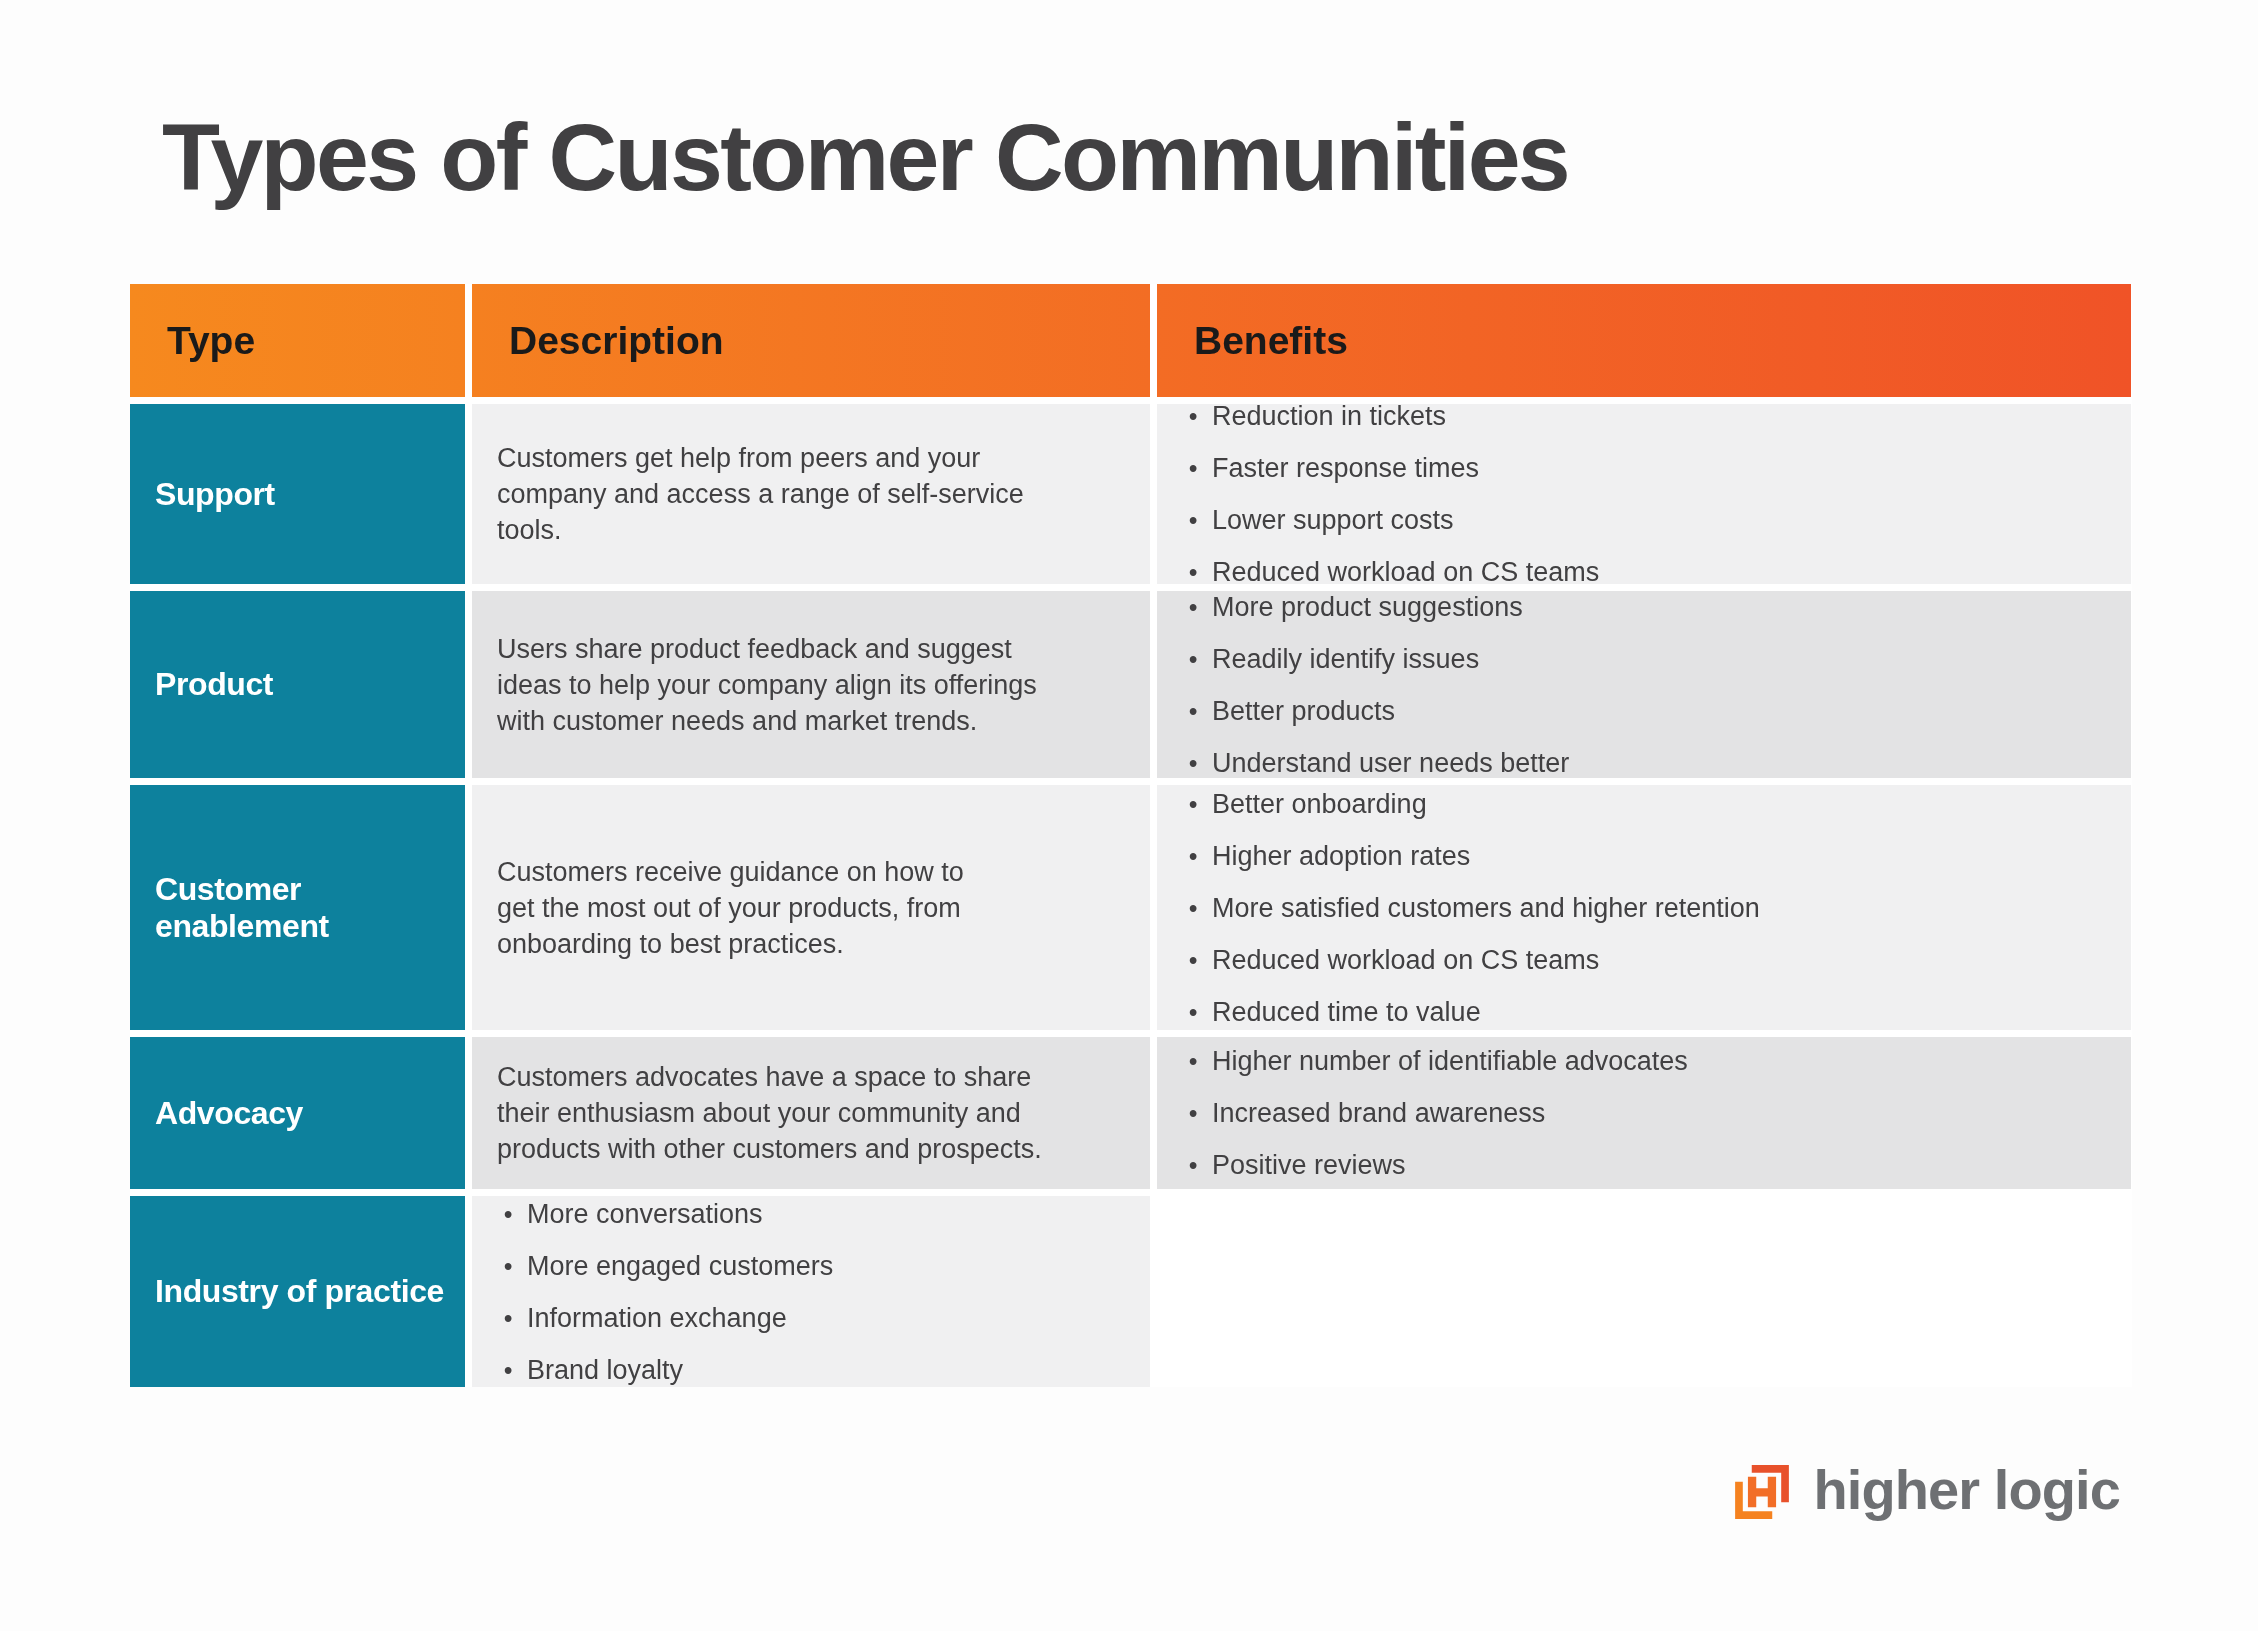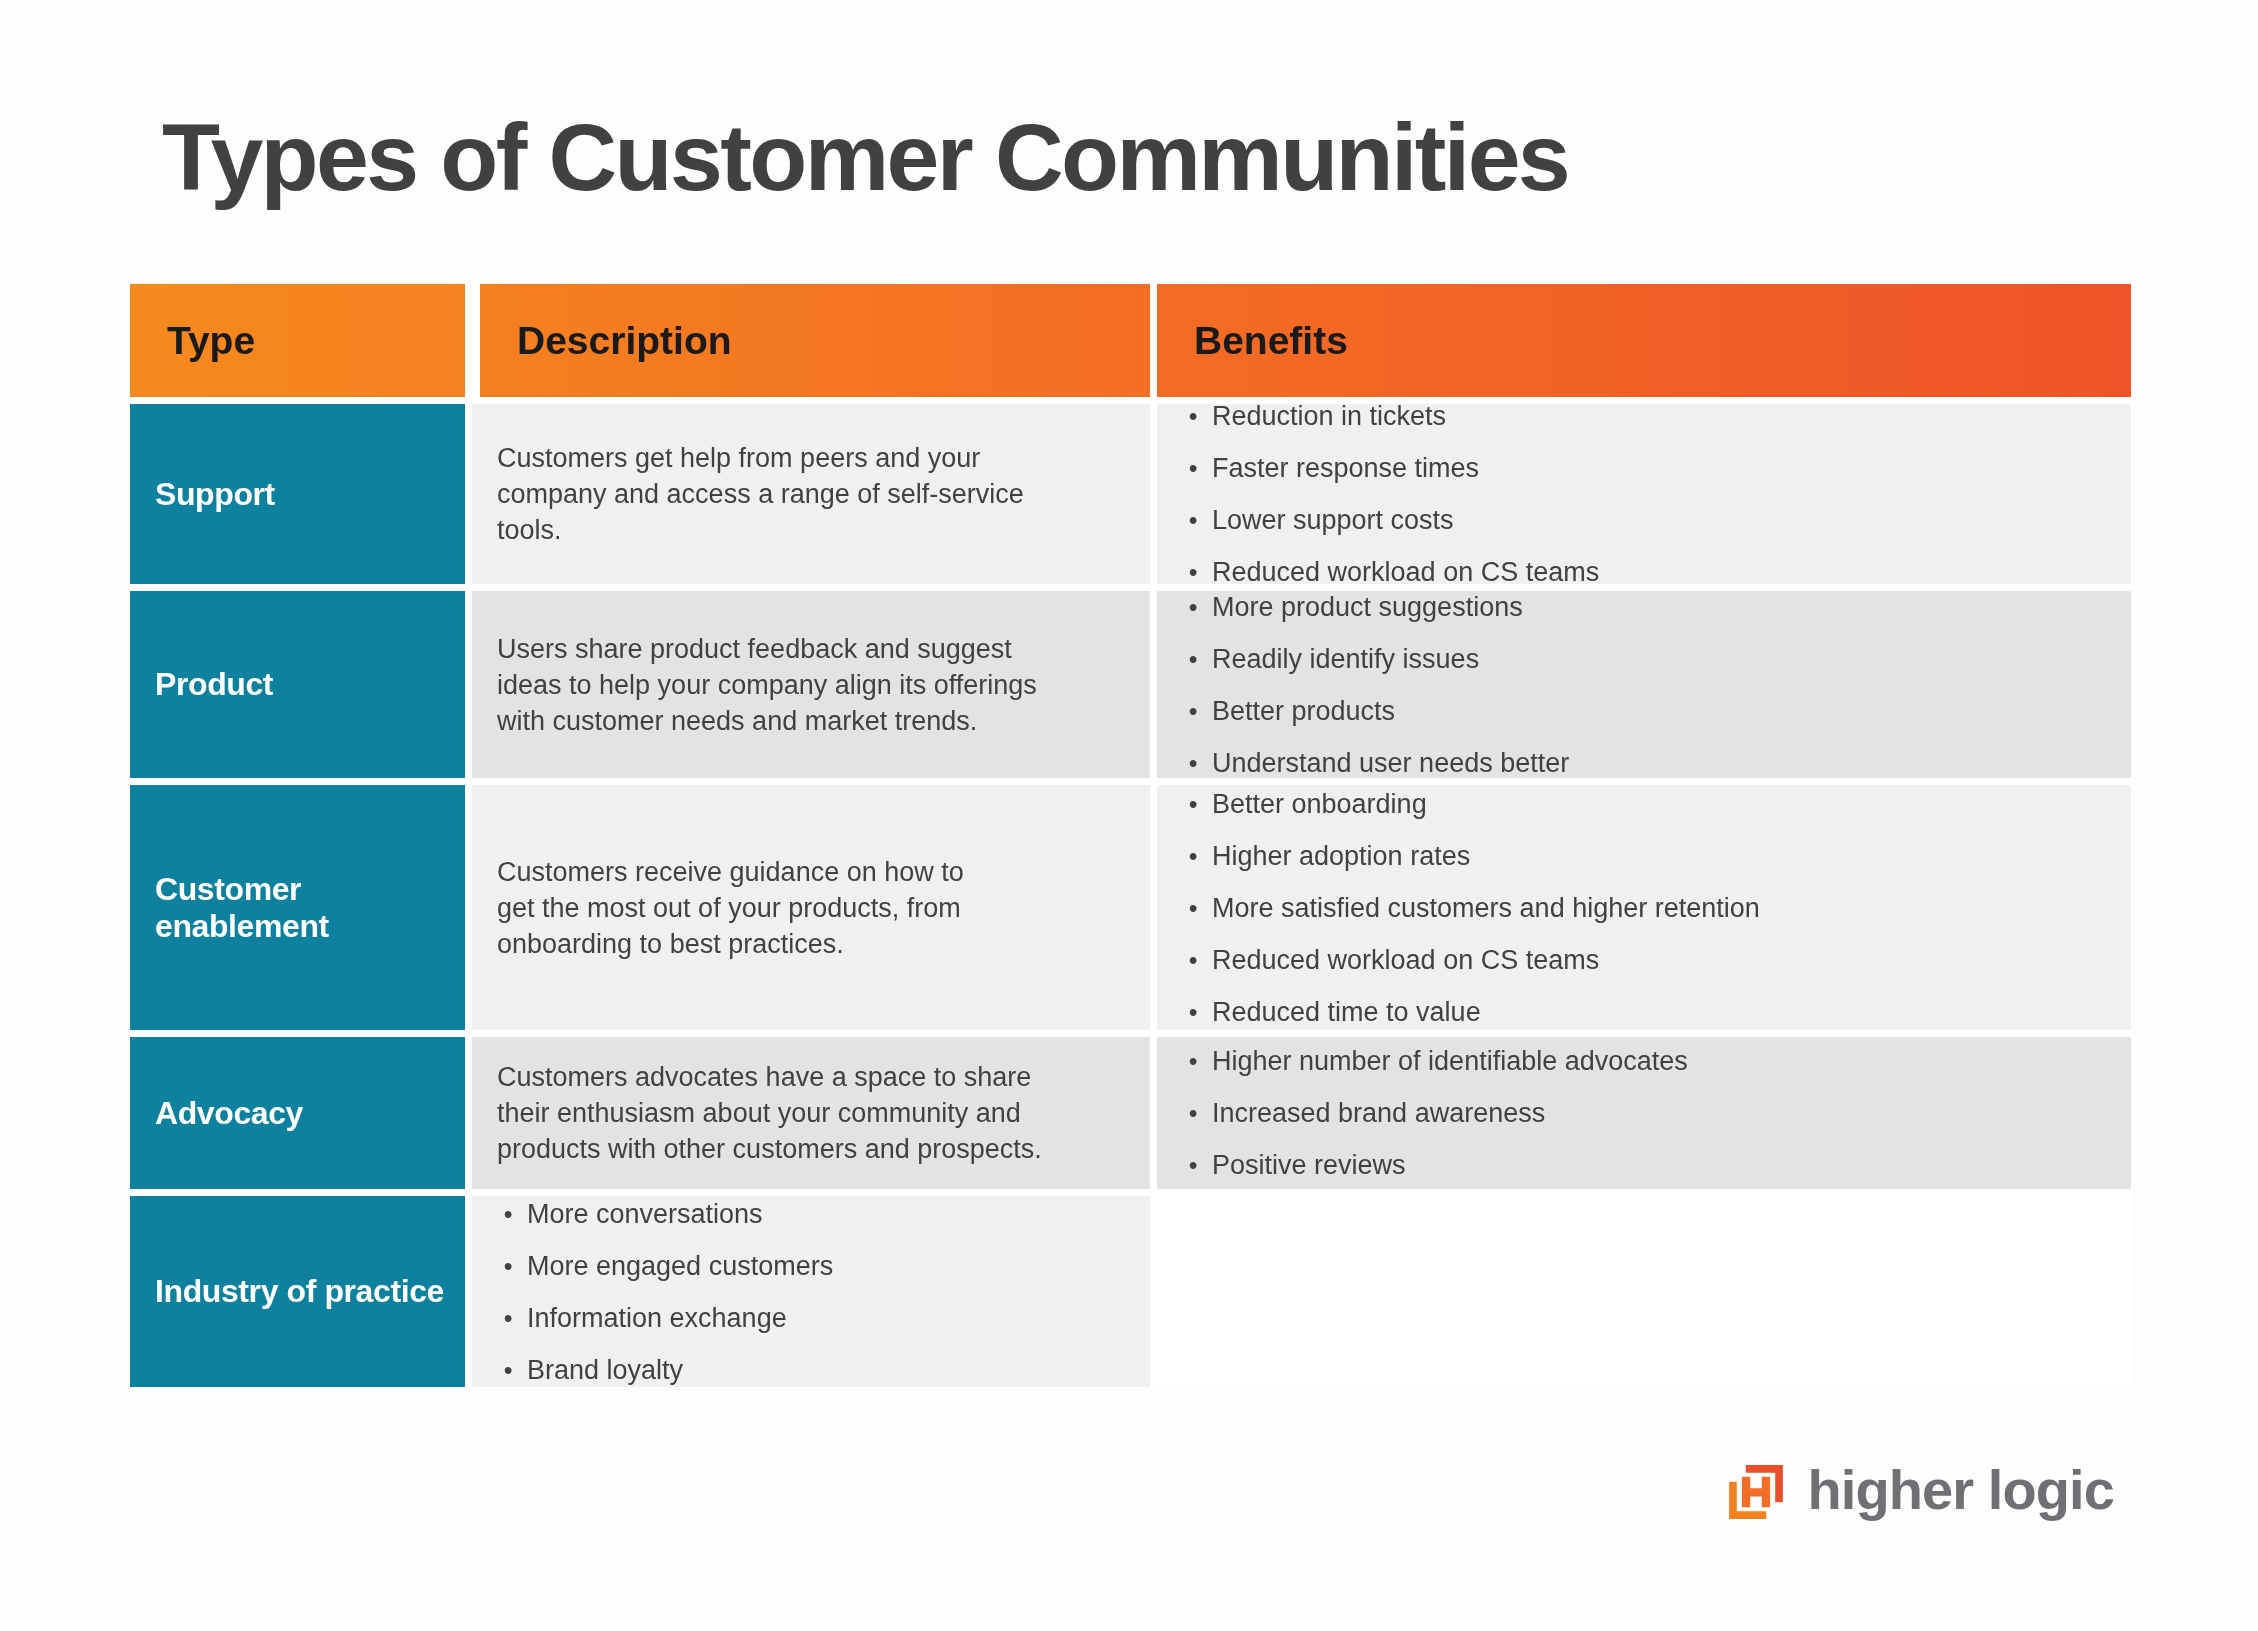--- a/index.html
+++ b/index.html
@@ -53,21 +53,21 @@
   .hcell{
     display:flex;
     align-items:center;
     padding-left:37px;
     font-size:39px;
     font-weight:bold;
     color:var(--header-text,#1A1A1A);
     letter-spacing:0px;
   }
   .hcell.c1{background:linear-gradient(90deg,var(--header-gradient-left,#F6891E) 0%,#F58120 100%);}
-  .hcell.c2{background:linear-gradient(90deg,#F58020 0%,#F36D24 100%);margin-left:8px;}
+  .hcell.c2{background:linear-gradient(90deg,#F58020 0%,#F36D24 100%);}
   .hcell.c3{background:linear-gradient(90deg,#F36C24 0%,var(--header-gradient-right,#F05327) 100%);}
   .type-cell{
     background:var(--type-cell-teal,#0D819D);
     color:var(--type-text,#FFFFFF);
     font-size:32px;
     font-weight:bold;
     display:flex;
     align-items:center;
     padding-left:25px;
     padding-right:3px;
@@ -105,21 +105,21 @@
     content:"\2022";
     position:absolute;
     left:1.8px;
     top:0;
     font-size:25px;
     color:var(--body-text,#414042);
   }
   .logo{
     position:absolute;
     top:1457px;
-    right:144px;
+    right:138px;
     display:flex;
     align-items:center;
     gap:19.4px;
   }
   .logo-icon{width:64px;height:64px;display:block;}
   .logo-text{
     font-size:56px;
     font-weight:bold;
     color:var(--logo-gray,#6E7073);
     letter-spacing:-0.9px;

